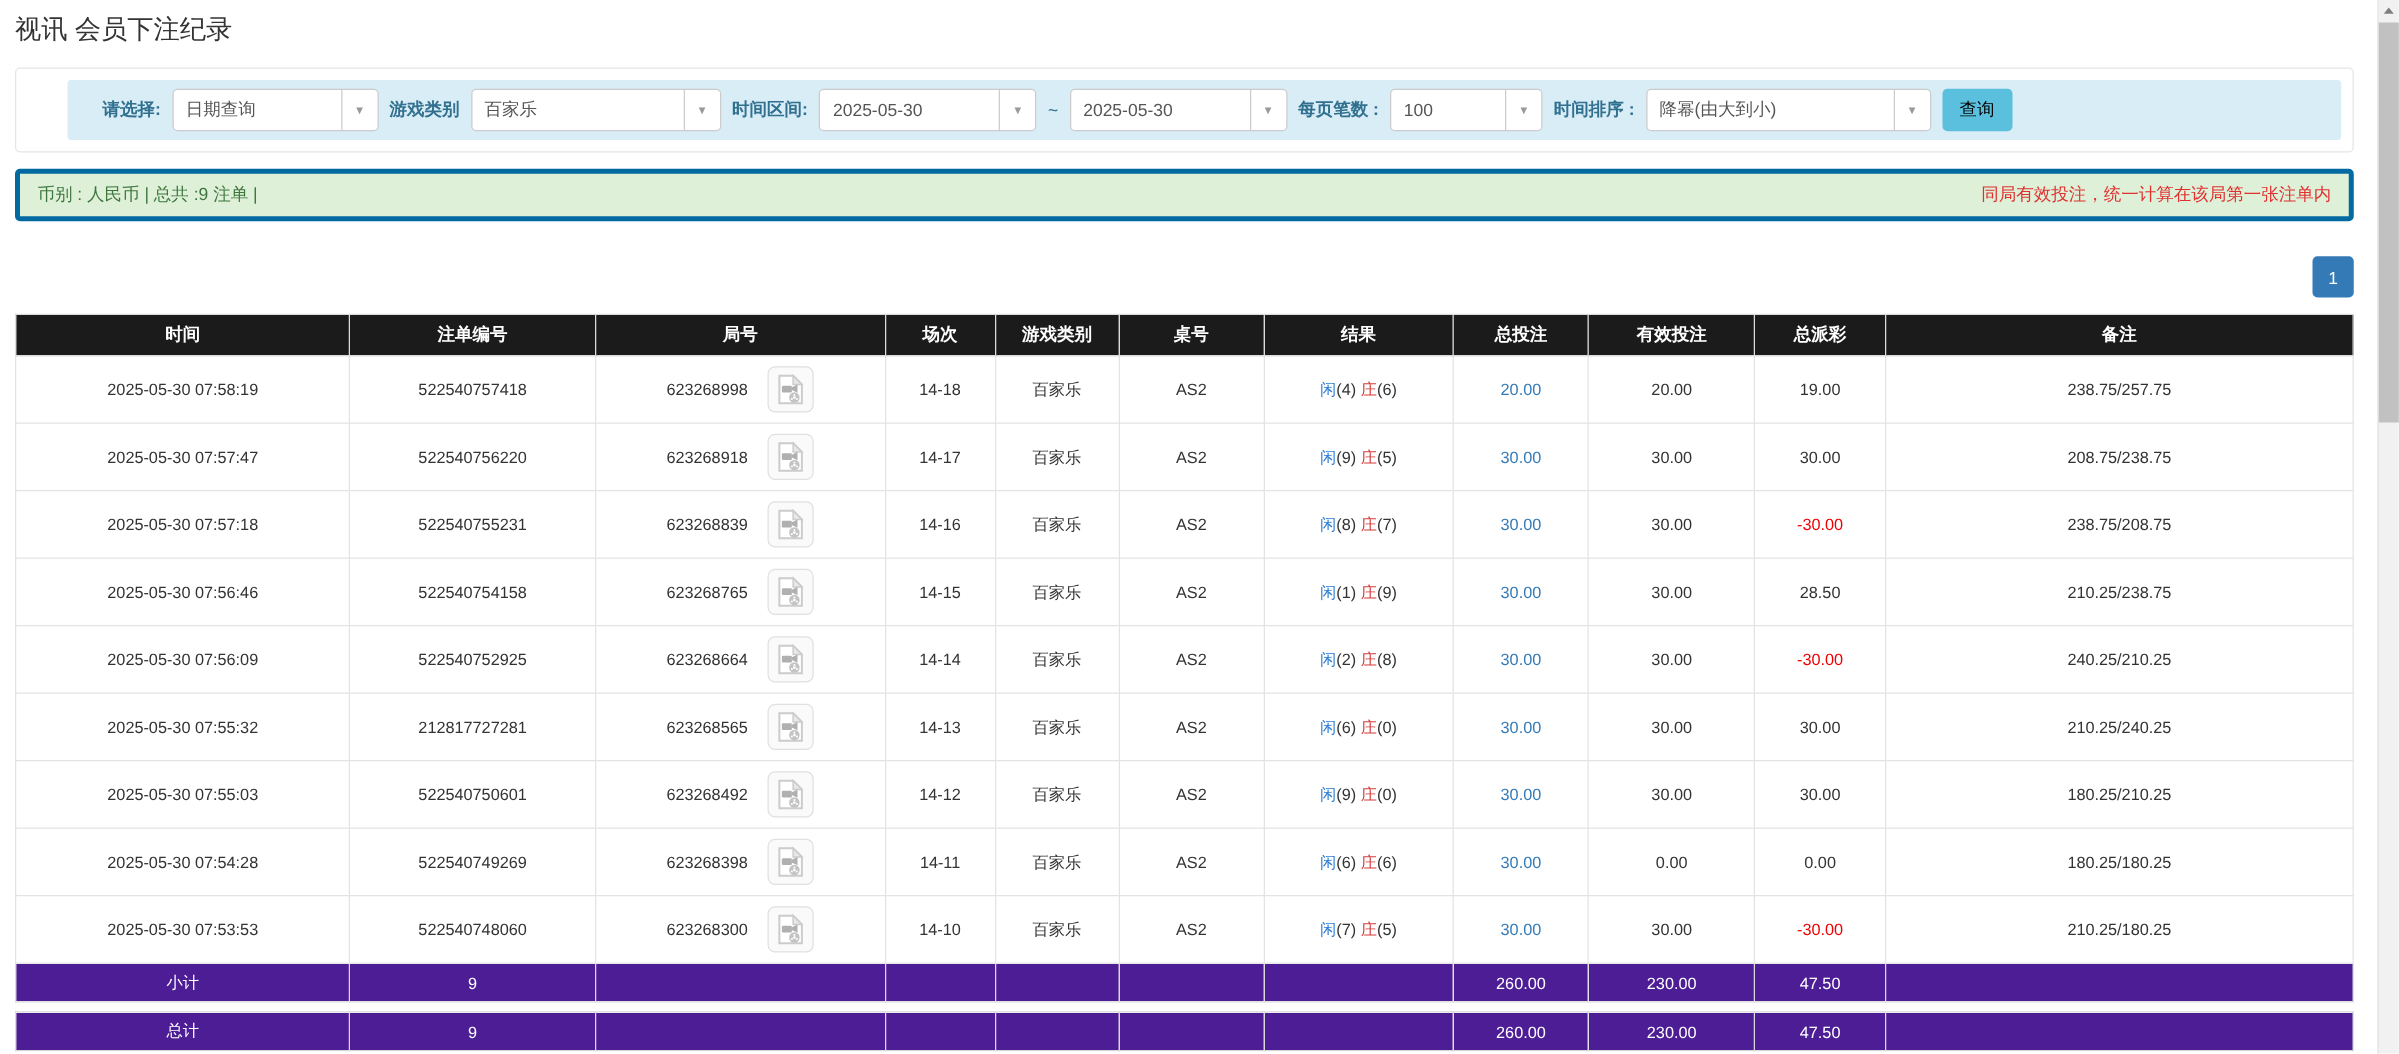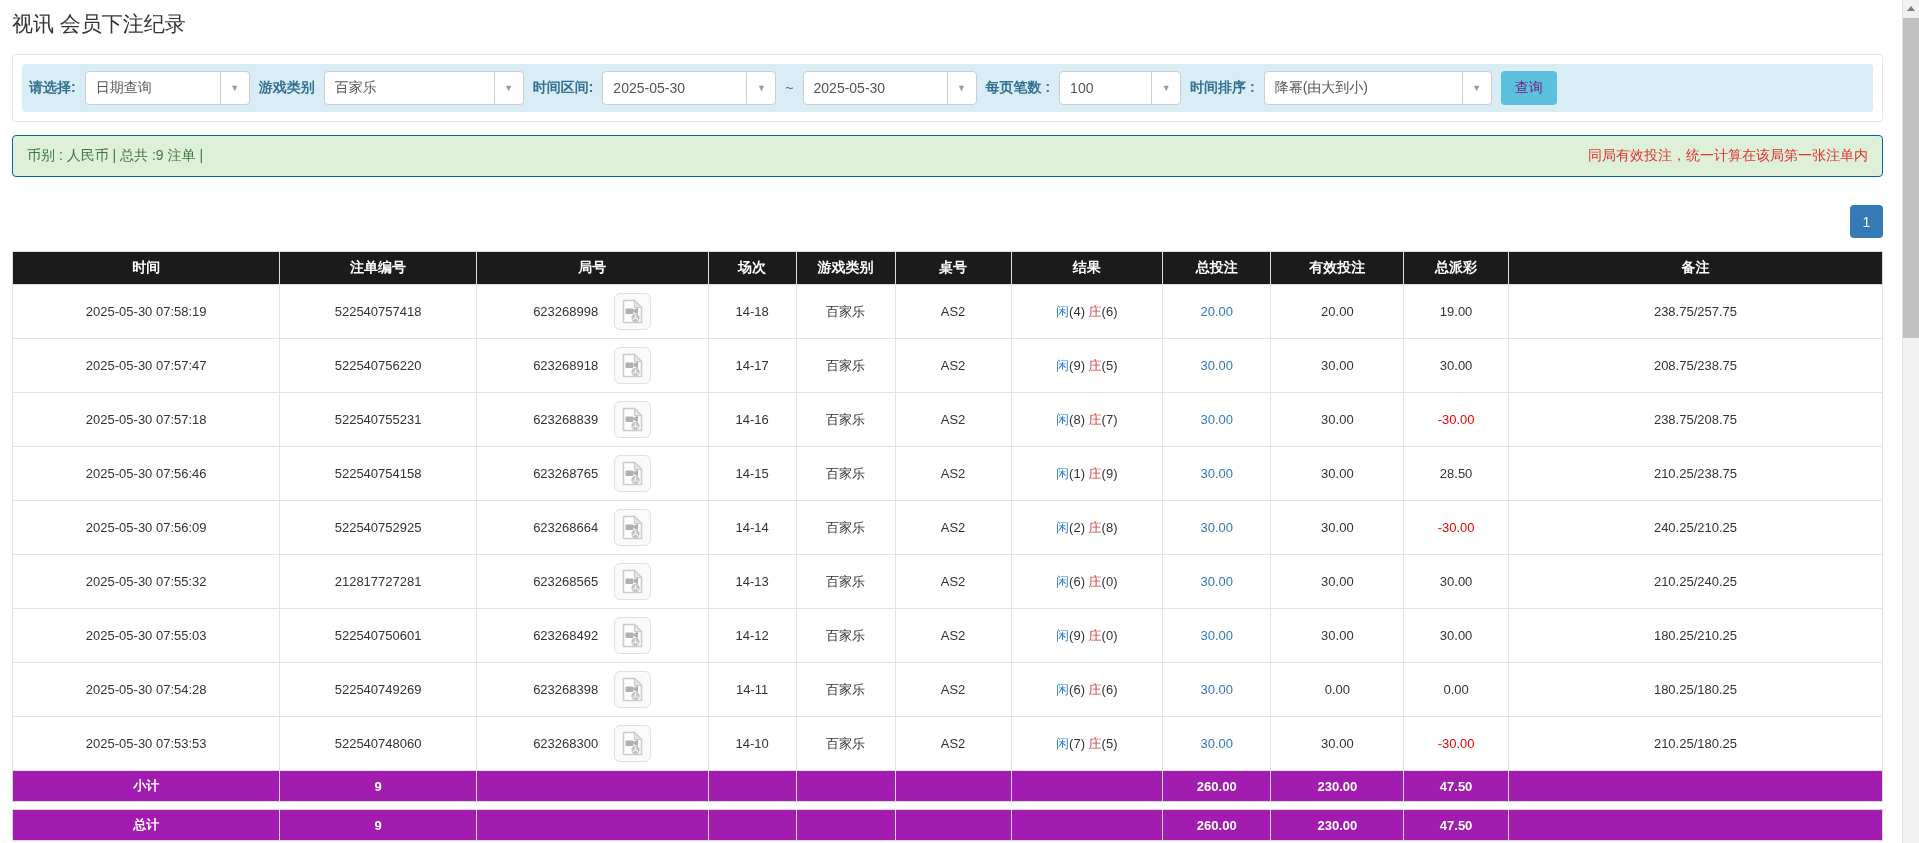--- a/index.html
+++ b/index.html
@@ -8,31 +8,31 @@
     width:1919px; height:843px; overflow:hidden; background:#fff;
     font-family:"Liberation Sans","DejaVu Sans",sans-serif; color:#333;
     position:relative;
   }
   .content { margin-left:12px; margin-right:36px; }
 
   .page-title { font-size:21px; font-weight:400; color:#333; margin:10px 0 0 0; line-height:28px; }
 
   
   .filter-panel { margin-top:16px; border:1px solid #e5e5e5; border-radius:4px; background:#fff; padding:9px; }
-  .filter-bar { background:#d9edf7; border-radius:3px; padding:7px 7px; display:flex; align-items:center; gap:9px; }
+  .filter-bar { background:#d9edf7; border-radius:3px; padding:7px 28px; display:flex; align-items:center; gap:9px;margin-left:32px; }
   .f-label { color:#31708f; font-weight:bold; font-size:14px; white-space:nowrap; }
   .tilde { color:#31708f; font-size:14px; }
   .select { background:#fff; border:1px solid #ccc; border-radius:4px; height:34px; display:flex; align-items:stretch; font-size:14px; color:#555; cursor:pointer; }
   .sel-text { padding:0 10px; display:flex; align-items:center; flex:1; white-space:nowrap; overflow:hidden; }
   .sel-caret { width:29px; border-left:1px solid #ccc; display:flex; align-items:center; justify-content:center; color:#999; font-size:9px; }
   .w-type { width:165px; } .w-game { width:200px; } .w-date { width:174px; } .w-size { width:122px; } .w-sort { width:228px; }
-  .btn-search { background:#5bc0de; color:#701a75; border:none; border-radius:4px; height:34px; padding:0 14px; font-size:14px; font-family:inherit; cursor:pointer; }
+  .btn-search { background:#5bc0de; color:#000000; border:none; border-radius:4px; height:34px; padding:0 14px; font-size:14px; font-family:inherit; cursor:pointer; }
 
   
-  .summary-bar { margin-top:13px; background:#dff0d8; border:1px solid #0369a1; border-radius:4px; height:42px;
+  .summary-bar { margin-top:13px; background:#dff0d8; border:4px solid #0369a1; border-radius:4px; height:42px;
     display:flex; align-items:center; justify-content:space-between; padding:0 14px; font-size:14px; }
   .summary-left { color:#3c763d; }
   .summary-note { color:#e03131; }
 
   
   .pager { margin-top:28px; display:flex; justify-content:flex-end; }
   .page-btn { width:33px; height:33px; background:#337ab7; color:#fff; border-radius:4px;
     display:flex; align-items:center; justify-content:center; font-size:14px; cursor:pointer; }
 
   
@@ -41,21 +41,21 @@
     border:1px solid #ddd; text-align:center; padding:0 2px; }
   .bet-table td { border:1px solid #e3e3e3; height:54px; text-align:center; font-size:13px; color:#333;
     padding:0 4px; background:#fff; overflow:hidden; }
   .blue-link { color:#337ab7; cursor:pointer; }
   .neg { color:#f00000; }
   .res-player { color:#2d7dd2; }
   .res-banker { color:#d43c3c; }
   .round-wrap { display:inline-flex; align-items:center; gap:16px; justify-content:center; }
   .video-btn { display:inline-flex; align-items:center; justify-content:center; width:37px; height:37px;
     border:1px solid #e0e0e0; border-radius:6px; background:#fafafa; cursor:pointer; }
-  tr.sum-row td { background:#a21caf; color:#fff; height:31px; border:1px solid #d9d9d9; font-size:13px;font-weight:bold; }
+  tr.sum-row td { background:#4c1d95; color:#fff; height:31px; border:1px solid #d9d9d9; font-size:13px; }
   tr.spacer-row td { border:none; background:#fff; height:8px; padding:0; }
 
   
   .scrollbar { position:absolute; right:0; top:0; width:17px; height:843px; background:#f1f1f1; border-left:1px solid #e2e2e2; }
   .scroll-up { height:17px; display:flex; align-items:center; justify-content:center; background:#f1f1f1; }
   .arrow-up { width:0; height:0; border-left:4px solid transparent; border-right:4px solid transparent; border-bottom:5px solid #7f7f7f; }
   .scroll-thumb { position:absolute; top:18px; left:0; width:17px; height:320px; background:#c1c1c1; }
 </style>
 </head>
 <body>

